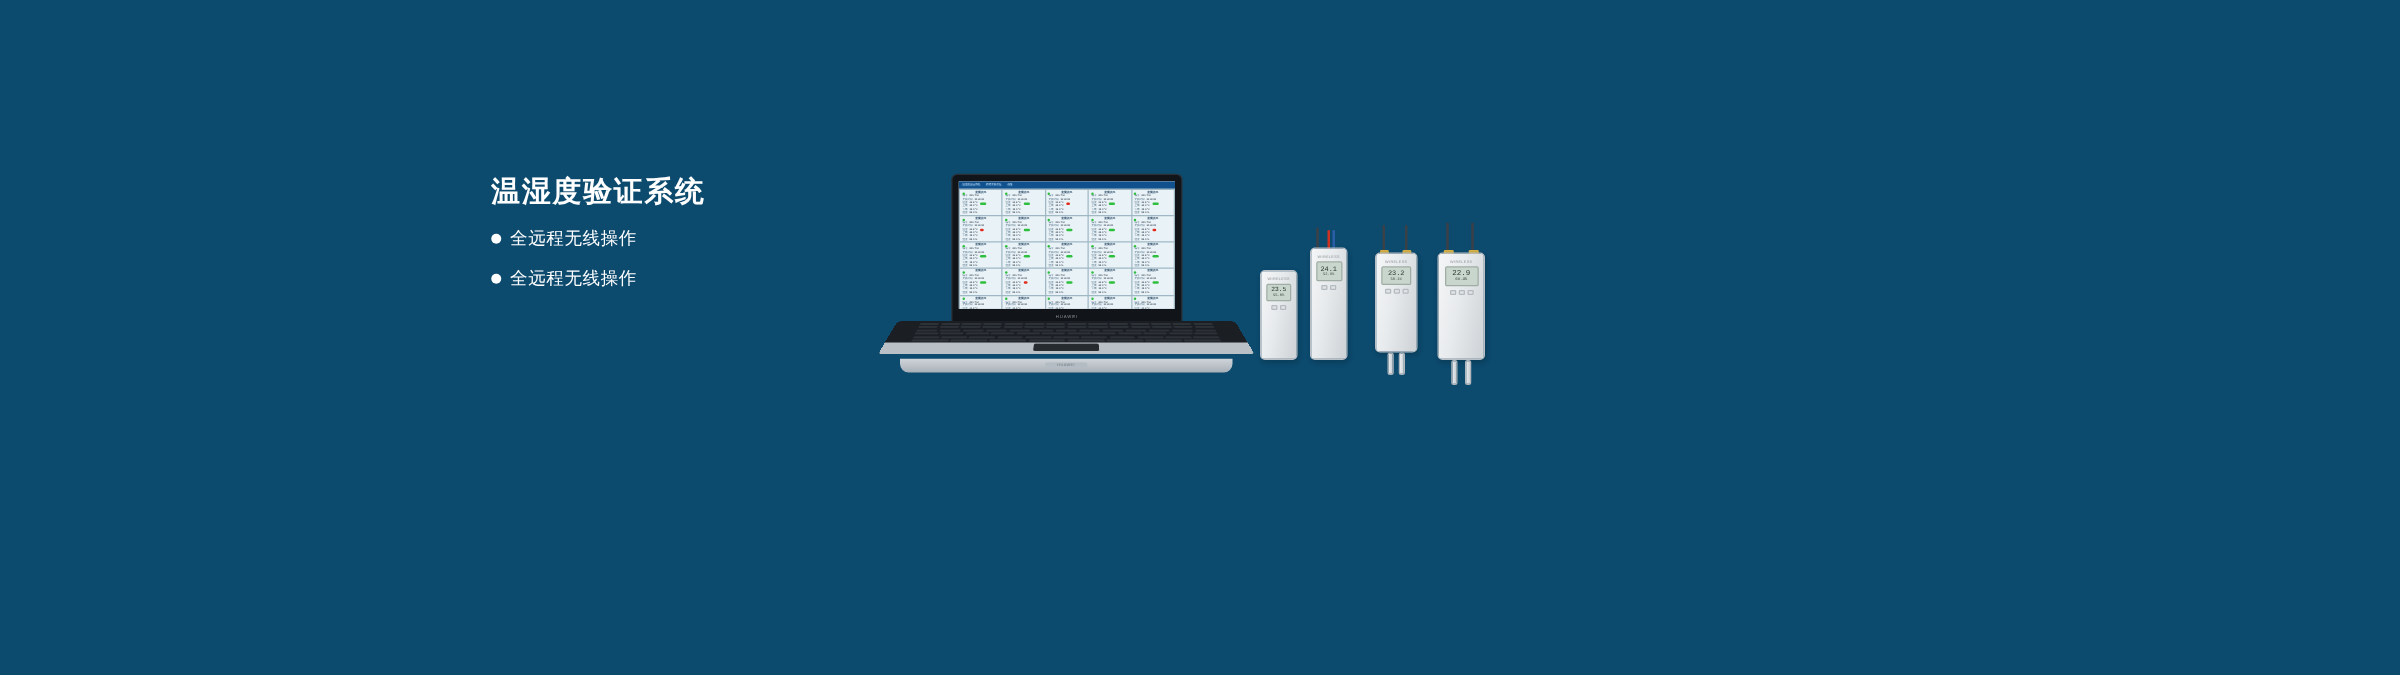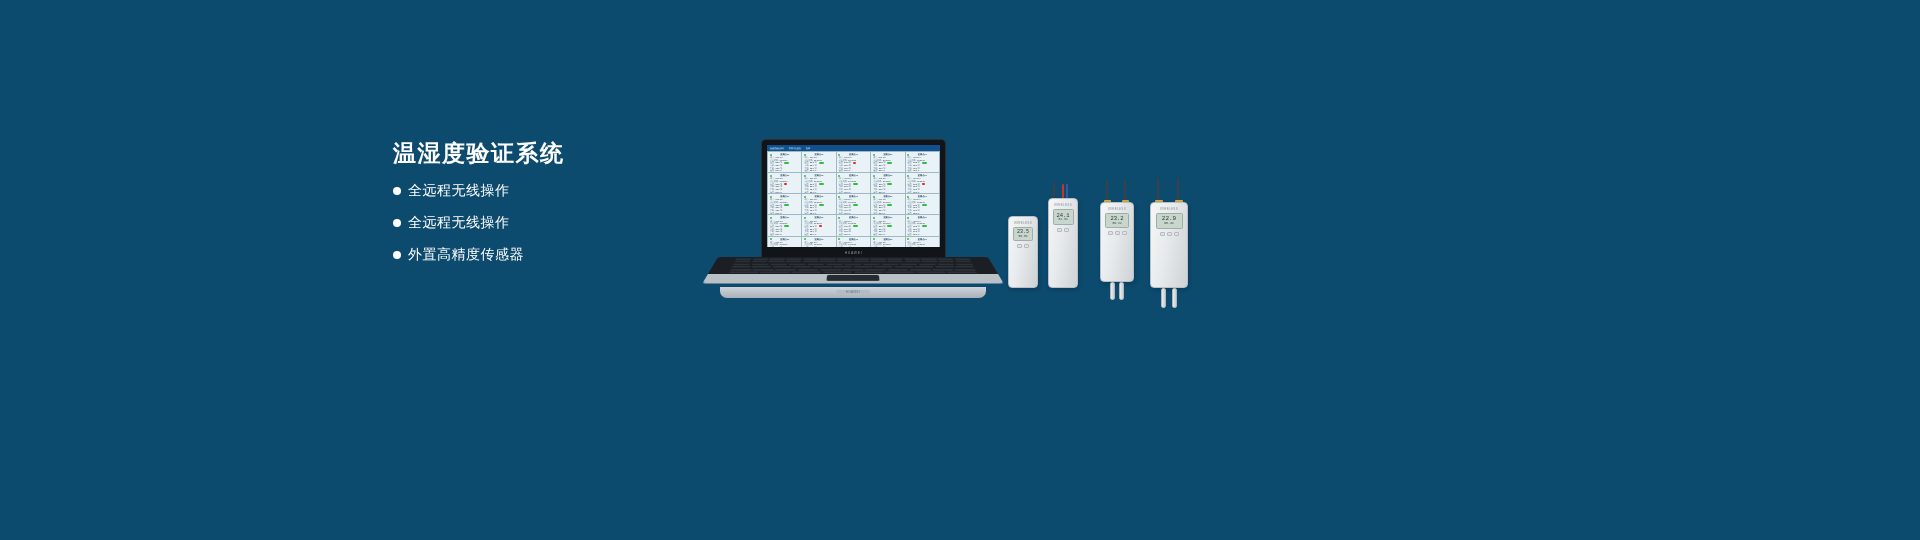--- a/index.html
+++ b/index.html
@@ -198,24 +198,20 @@
   <div class="text-block">
     <div class="headline">温湿度验证系统</div>
     <ul class="bullets">
       <li class="bullet">
         <span class="bullet-dot"></span>
         <span class="bullet-text">全远程无线操作</span>
       </li>
       <li class="bullet">
         <span class="bullet-dot"></span>
         <span class="bullet-text">全远程无线操作</span>
-      </li>
-      <li class="bullet">
-        <span class="bullet-dot"></span>
-        <span class="bullet-text">外置高精度传感器</span>
       </li>
     </ul>
   </div>
 
   <div class="laptop">
     <div class="lid">
       <div class="screen">
 
         <div class="screen-topbar">
           <span class="topbar-item">温湿度验证系统</span>

